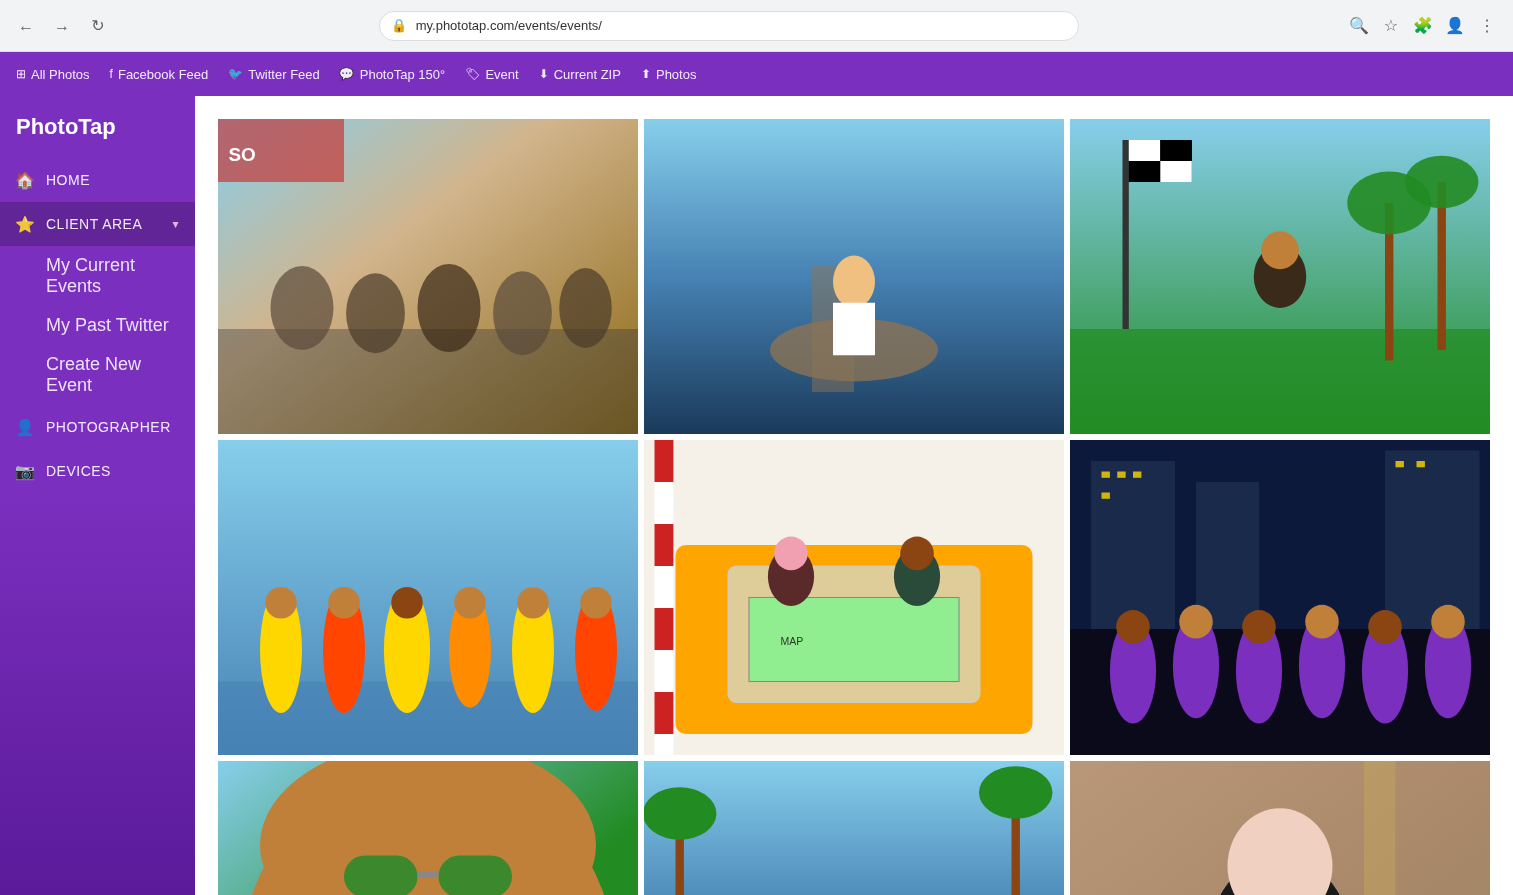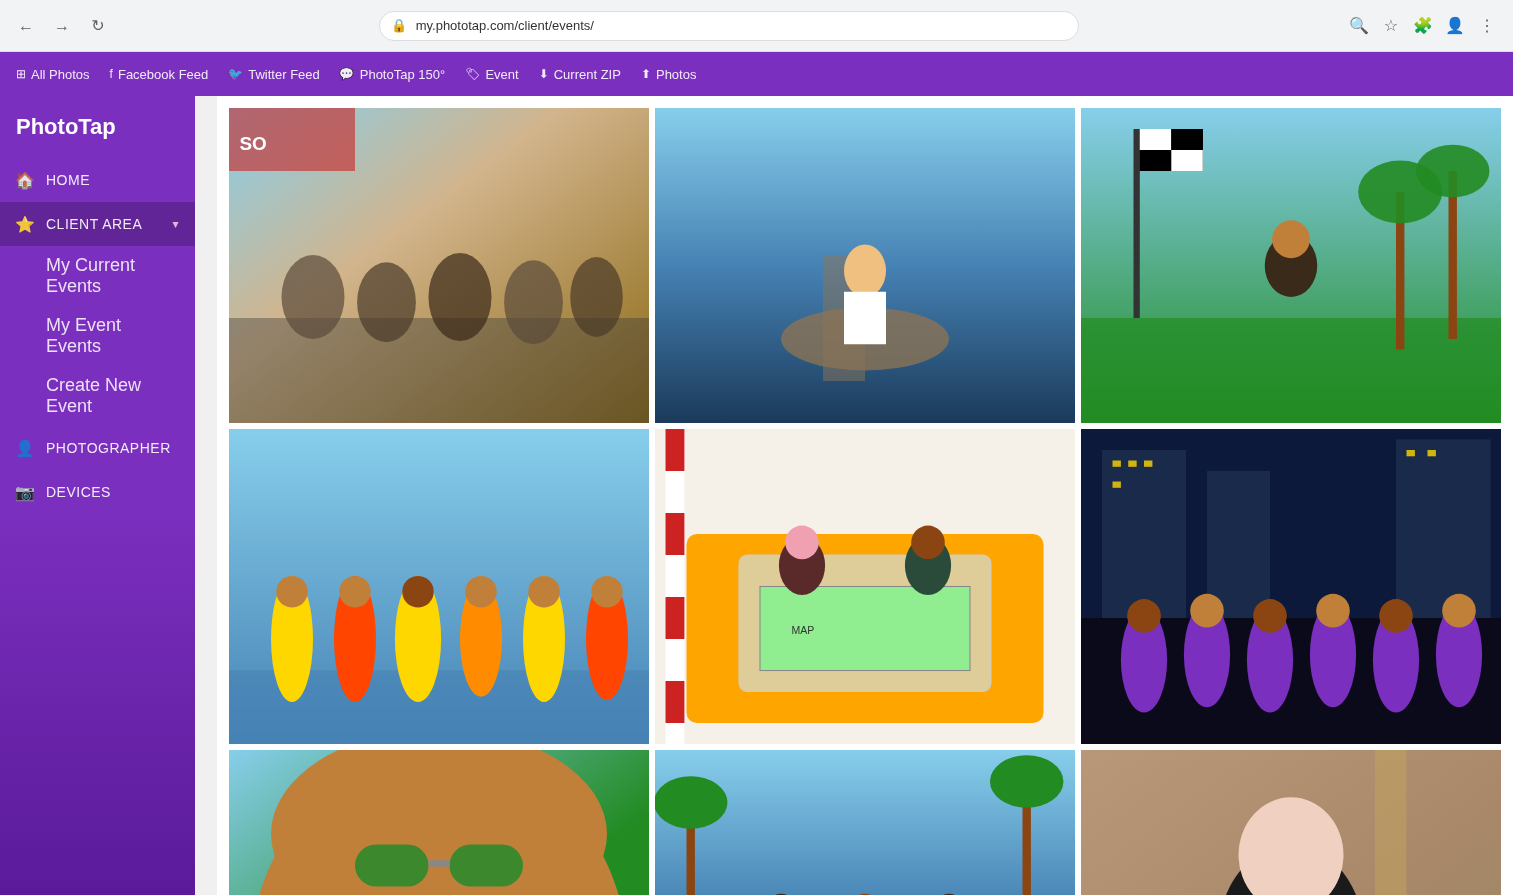--- a/index.html
+++ b/index.html
@@ -146,22 +146,21 @@
       background: linear-gradient(to bottom, #7b2fbe, #5a1a9a);
       position: relative;
       overflow: hidden;
     }
 
     
     .photo-grid-container {
       flex: 1;
       overflow-y: auto;
       background: white;
-      padding: 12px;
-      margin-left: 22px;
+      padding: 23px;
     }
     .photo-grid {
       display: grid;
       grid-template-columns: repeat(3, 1fr);
       gap: 6px;
     }
     .photo-cell {
       aspect-ratio: 4/3;
       overflow: hidden;
       background: #ccc;
@@ -170,21 +169,21 @@
   </style>
 </head>
 <body>
 
 <div class="browser-chrome">
   <button class="browser-nav-btn">←</button>
   <button class="browser-nav-btn">→</button>
   <button class="browser-nav-btn">↻</button>
   <div class="address-bar">
     <span class="lock-icon">🔒</span>
-    <span>my.phototap.com/client/events/</span>
+    <span>my.phototap.com/events/events/</span>
   </div>
   <div class="browser-actions">
     <button class="browser-action-btn">🔍</button>
     <button class="browser-action-btn">☆</button>
     <button class="browser-action-btn">🧩</button>
     <button class="browser-action-btn">👤</button>
     <button class="browser-action-btn">⋮</button>
   </div>
 </div>
 
@@ -236,21 +235,21 @@
       <div class="sidebar-nav-item active">
         <span class="nav-icon">⭐</span>
         <span>CLIENT AREA</span>
         <span class="sidebar-expand-arrow">▾</span>
       </div>
 
       <div class="sidebar-sub-item">
         <span>My Current Events</span>
       </div>
       <div class="sidebar-sub-item">
-        <span>My Event Events</span>
+        <span>My Past Twitter</span>
       </div>
       <div class="sidebar-sub-item">
         <span>Create New Event</span>
       </div>
 
       <div class="sidebar-nav-item">
         <span class="nav-icon">👤</span>
         <span>PHOTOGRAPHER</span>
       </div>
 

